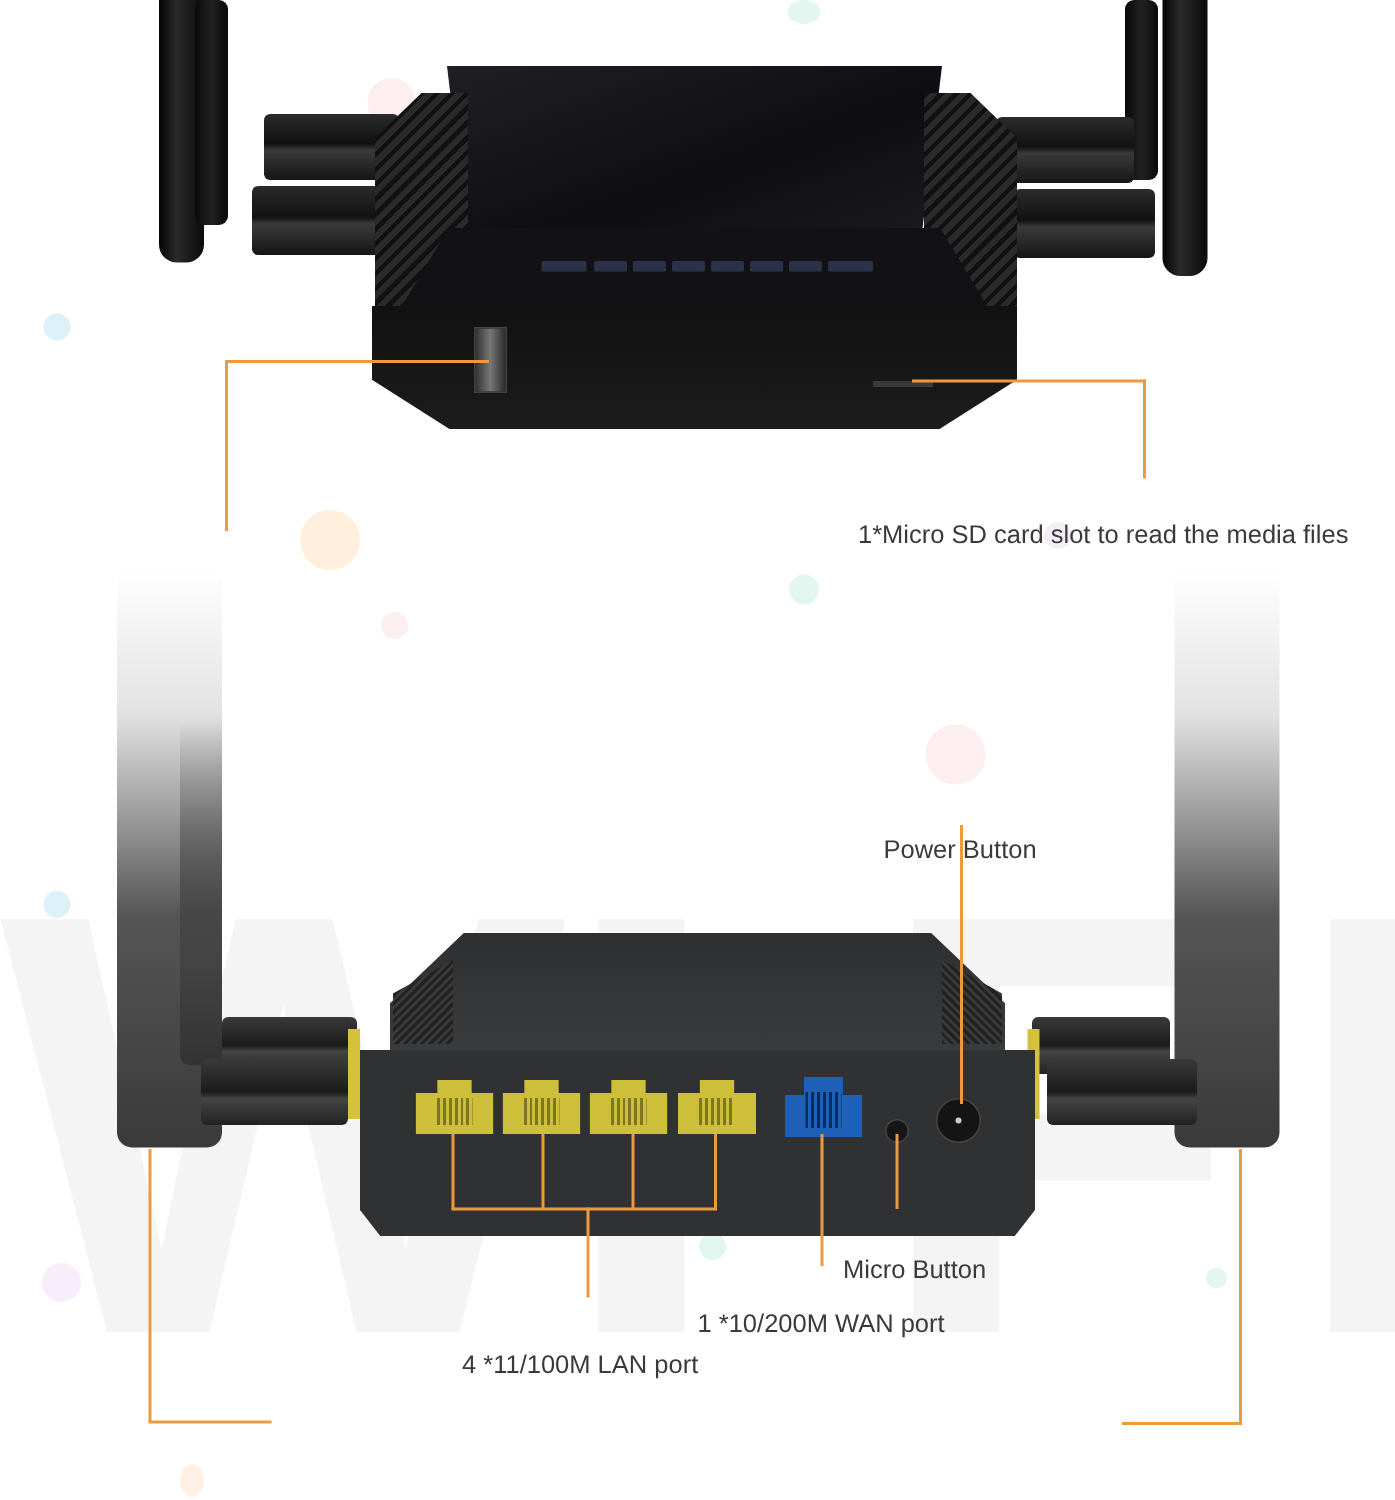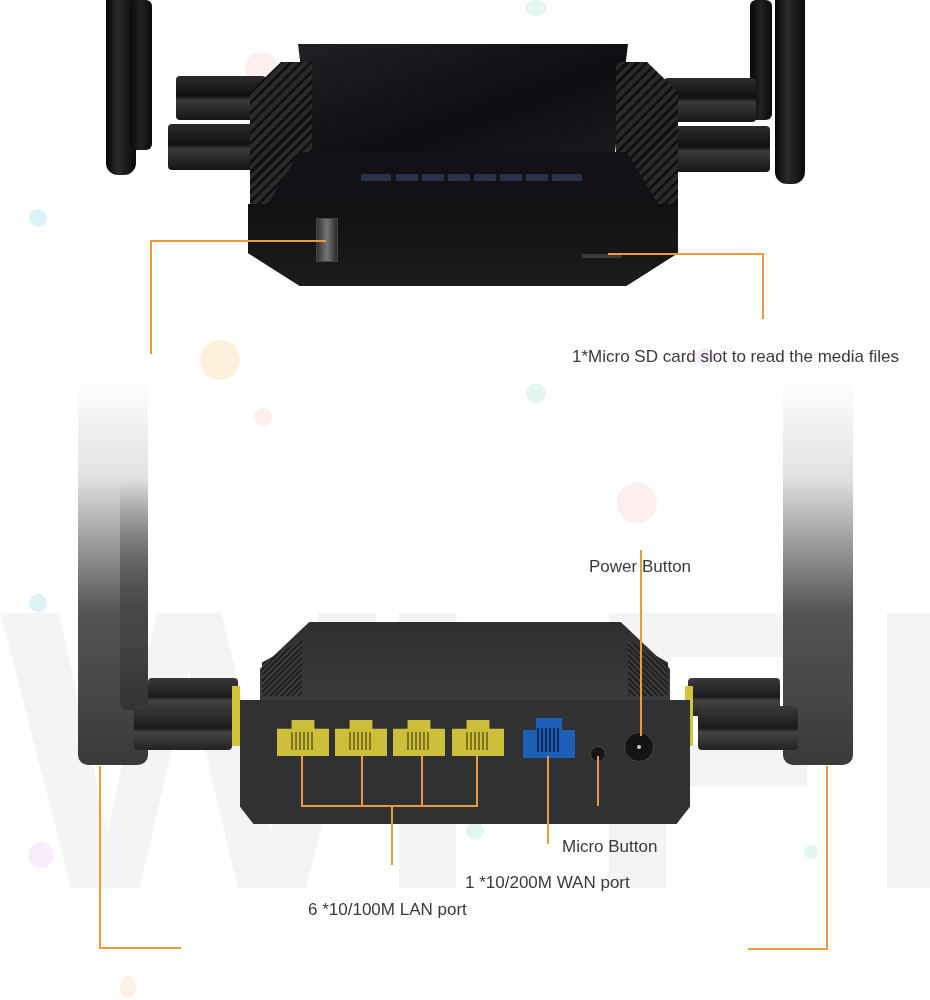--- a/index.html
+++ b/index.html
@@ -124,21 +124,21 @@
 
   <div class="callout" style="left:589px;top:147px;">Power Button</div>
   <div class="line" style="left:640px;top:170px;width:2px;height:186px;"></div>
 
   <div class="line" style="left:301px;top:376px;width:2px;height:50px;"></div>
   <div class="line" style="left:361px;top:376px;width:2px;height:50px;"></div>
   <div class="line" style="left:421px;top:376px;width:2px;height:50px;"></div>
   <div class="line" style="left:476px;top:376px;width:2px;height:50px;"></div>
   <div class="line" style="left:301px;top:425px;width:177px;height:2px;"></div>
   <div class="line" style="left:391px;top:425px;width:2px;height:60px;"></div>
-  <div class="callout" style="left:308px;top:490px;">6 *10/100M LAN port</div>
+  <div class="callout" style="left:308px;top:490px;">4 *11/100M LAN port</div>
 
   <div class="line" style="left:547px;top:376px;width:2px;height:88px;"></div>
   <div class="callout" style="left:465px;top:463px;">1 *10/200M WAN port</div>
 
   <div class="line" style="left:597px;top:376px;width:2px;height:50px;"></div>
   <div class="callout" style="left:562px;top:427px;">Micro Button</div>
 
   <div class="line" style="left:99px;top:386px;width:2px;height:182px;"></div>
   <div class="line" style="left:99px;top:567px;width:82px;height:2px;"></div>
   <div class="line" style="left:826px;top:386px;width:2px;height:184px;"></div>

